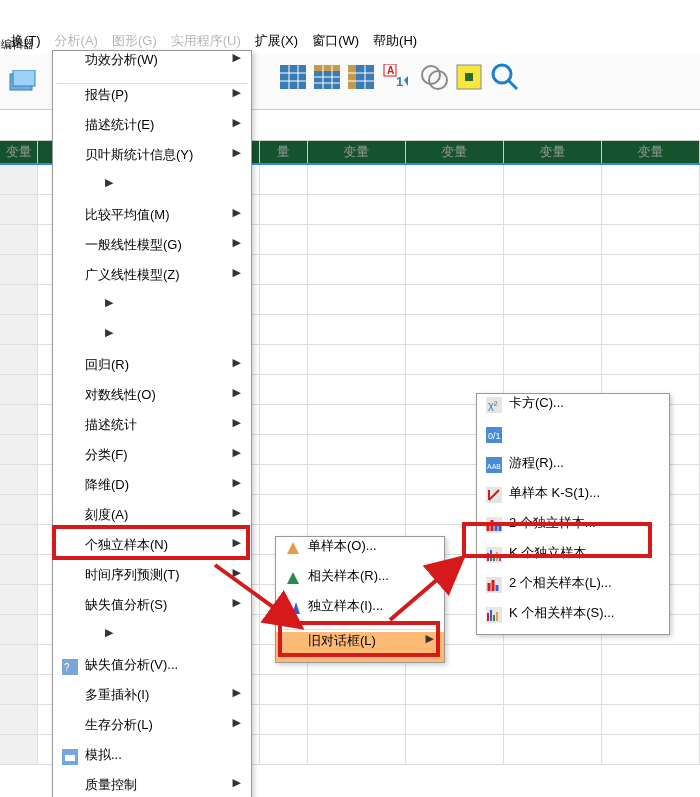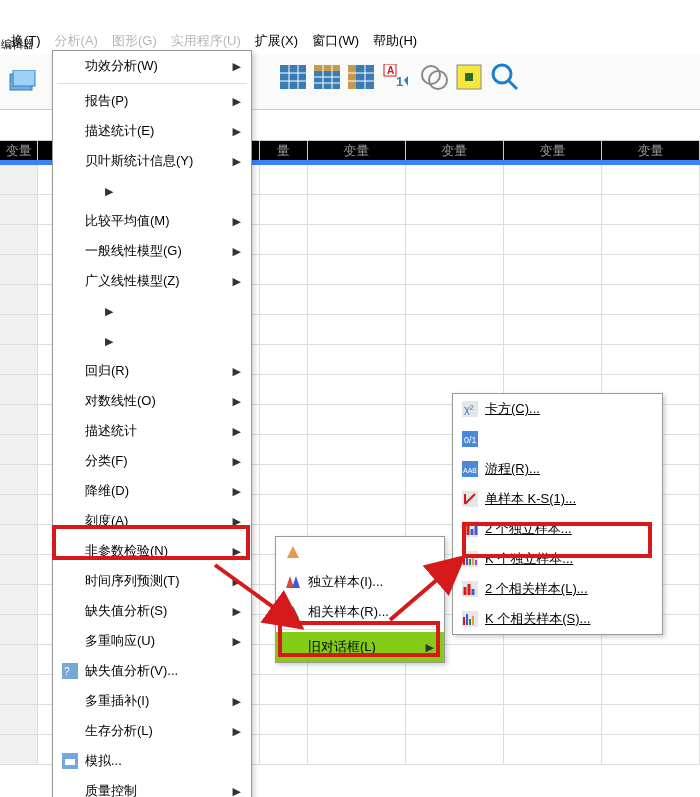--- a/index.html
+++ b/index.html
@@ -59,22 +59,22 @@
     position: absolute;
     top: 140px;
     left: 0;
     right: 0;
     bottom: 0;
   }
   .grid-header {
     display: flex;
     height: 25px;
     border-top: 1px solid #ccc;
-    border-bottom: 5px solid #3b82f6;
-    background: #000000;
+    border-bottom: 2px solid #3b82f6;
+    background: #14532d;
   }
   .grid-header .col {
     width: 102px;
     border-right: 1px solid #ccc;
     display: flex;
     align-items: center;
     justify-content: center;
     color: #999;
     font-size: 13px;
   }
@@ -93,45 +93,44 @@
 
   
   .menu {
     position: absolute;
     background: #fff;
     border: 1px solid #999;
     box-shadow: 2px 2px 5px rgba(0,0,0,0.2);
   }
   .menu .item {
     display: flex;
-    align-items: center;
     height: 30px;
     padding: 0 10px 0 6px;
     position: relative;
     cursor: default;
   }
-  .menu .item.highlight { background: #84cc16; }
+  .menu .item.highlight { background: #fdba74; }
   .menu .item .micon {
     width: 22px;
     height: 22px;
     margin-right: 4px;
     display: flex;
     align-items: center;
     justify-content: center;
   }
   .menu .item .label { flex: 1; white-space: nowrap; }
   .menu .item .arrow {
     margin-left: 20px;
     color: #333;
     font-size: 11px;
   }
 
   .menu1 { top: 50px; left: 52px; width: 200px; }
   .menu2 { top: 536px; left: 275px; width: 170px; }
-  .menu3 { top: 393px; left: 452px; width: 211px; text-decoration: underline; }
+  .menu3 { top: 393px; left: 476px; width: 194px; }
 
   
   .hl {
     position: absolute;
     border: 4px solid #d6191b;
     pointer-events: none;
   }
   .hl1 { top: 525px; left: 52px; width: 198px; height: 35px; }
   .hl2 { top: 621px; left: 278px; width: 162px; height: 36px; }
   .hl3 { top: 522px; left: 462px; width: 190px; height: 36px; }
@@ -479,36 +478,35 @@
       <span class="label">降维(D)</span>
       <span class="arrow">▶</span>
     </div>
   <div class="item">
       <span class="micon"></span>
       <span class="label">刻度(A)</span>
       <span class="arrow">▶</span>
     </div>
   <div class="item">
       <span class="micon"></span>
-      <span class="label">非参数检验(N)</span>
+      <span class="label">个独立样本(N)</span>
       <span class="arrow">▶</span>
     </div>
   <div class="item">
       <span class="micon"></span>
       <span class="label">时间序列预测(T)</span>
       <span class="arrow">▶</span>
     </div>
   <div class="item">
       <span class="micon"></span>
       <span class="label">缺失值分析(S)</span>
       <span class="arrow">▶</span>
     </div>
   <div class="item">
       <span class="micon"></span>
-      <span class="label">多重响应(U)</span>
       <span class="arrow">▶</span>
     </div>
   <div class="item">
       <span class="micon">
         <svg width="16" height="16">
           <rect width="16" height="16" fill="#7aa6d6"></rect>
           <text x="2" y="12" font-size="10" fill="#fff">?</text>
         </svg>
       </span>
       <span class="label">缺失值分析(V)...</span>
@@ -539,37 +537,38 @@
     </div>
 </div>
 
 <div class="menu menu2">
   <div class="item">
       <span class="micon">
         <svg width="16" height="16">
           <path d="M8 2 L14 14 L2 14 Z" fill="#e69b4a"></path>
         </svg>
       </span>
+      <span class="label">单样本(O)...</span>
+    </div>
+  <div class="item">
+      <span class="micon">
+        <svg width="16" height="16">
+          <path d="M8 2 L14 14 L2 14 Z" fill="#2a8a4a"></path>
+        </svg>
+      </span>
+      <span class="label">相关样本(R)...</span>
     </div>
   <div class="item">
       <span class="micon">
         <svg width="16" height="16">
           <path d="M5 2 L9 14 L1 14 Z" fill="#d64a3a"></path>
           <path d="M11 2 L15 14 L7 14 Z" fill="#3a5ad6"></path>
         </svg>
       </span>
       <span class="label">独立样本(I)...</span>
-    </div>
-  <div class="item">
-      <span class="micon">
-        <svg width="16" height="16">
-          <path d="M8 2 L14 14 L2 14 Z" fill="#2a8a4a"></path>
-        </svg>
-      </span>
-      <span class="label">相关样本(R)...</span>
     </div>
   <div class="sep"></div>
   <div class="item highlight">
       <span class="micon"></span>
       <span class="label">旧对话框(L)</span>
       <span class="arrow">▶</span>
     </div>
 </div>
 
 <div class="menu menu3">

